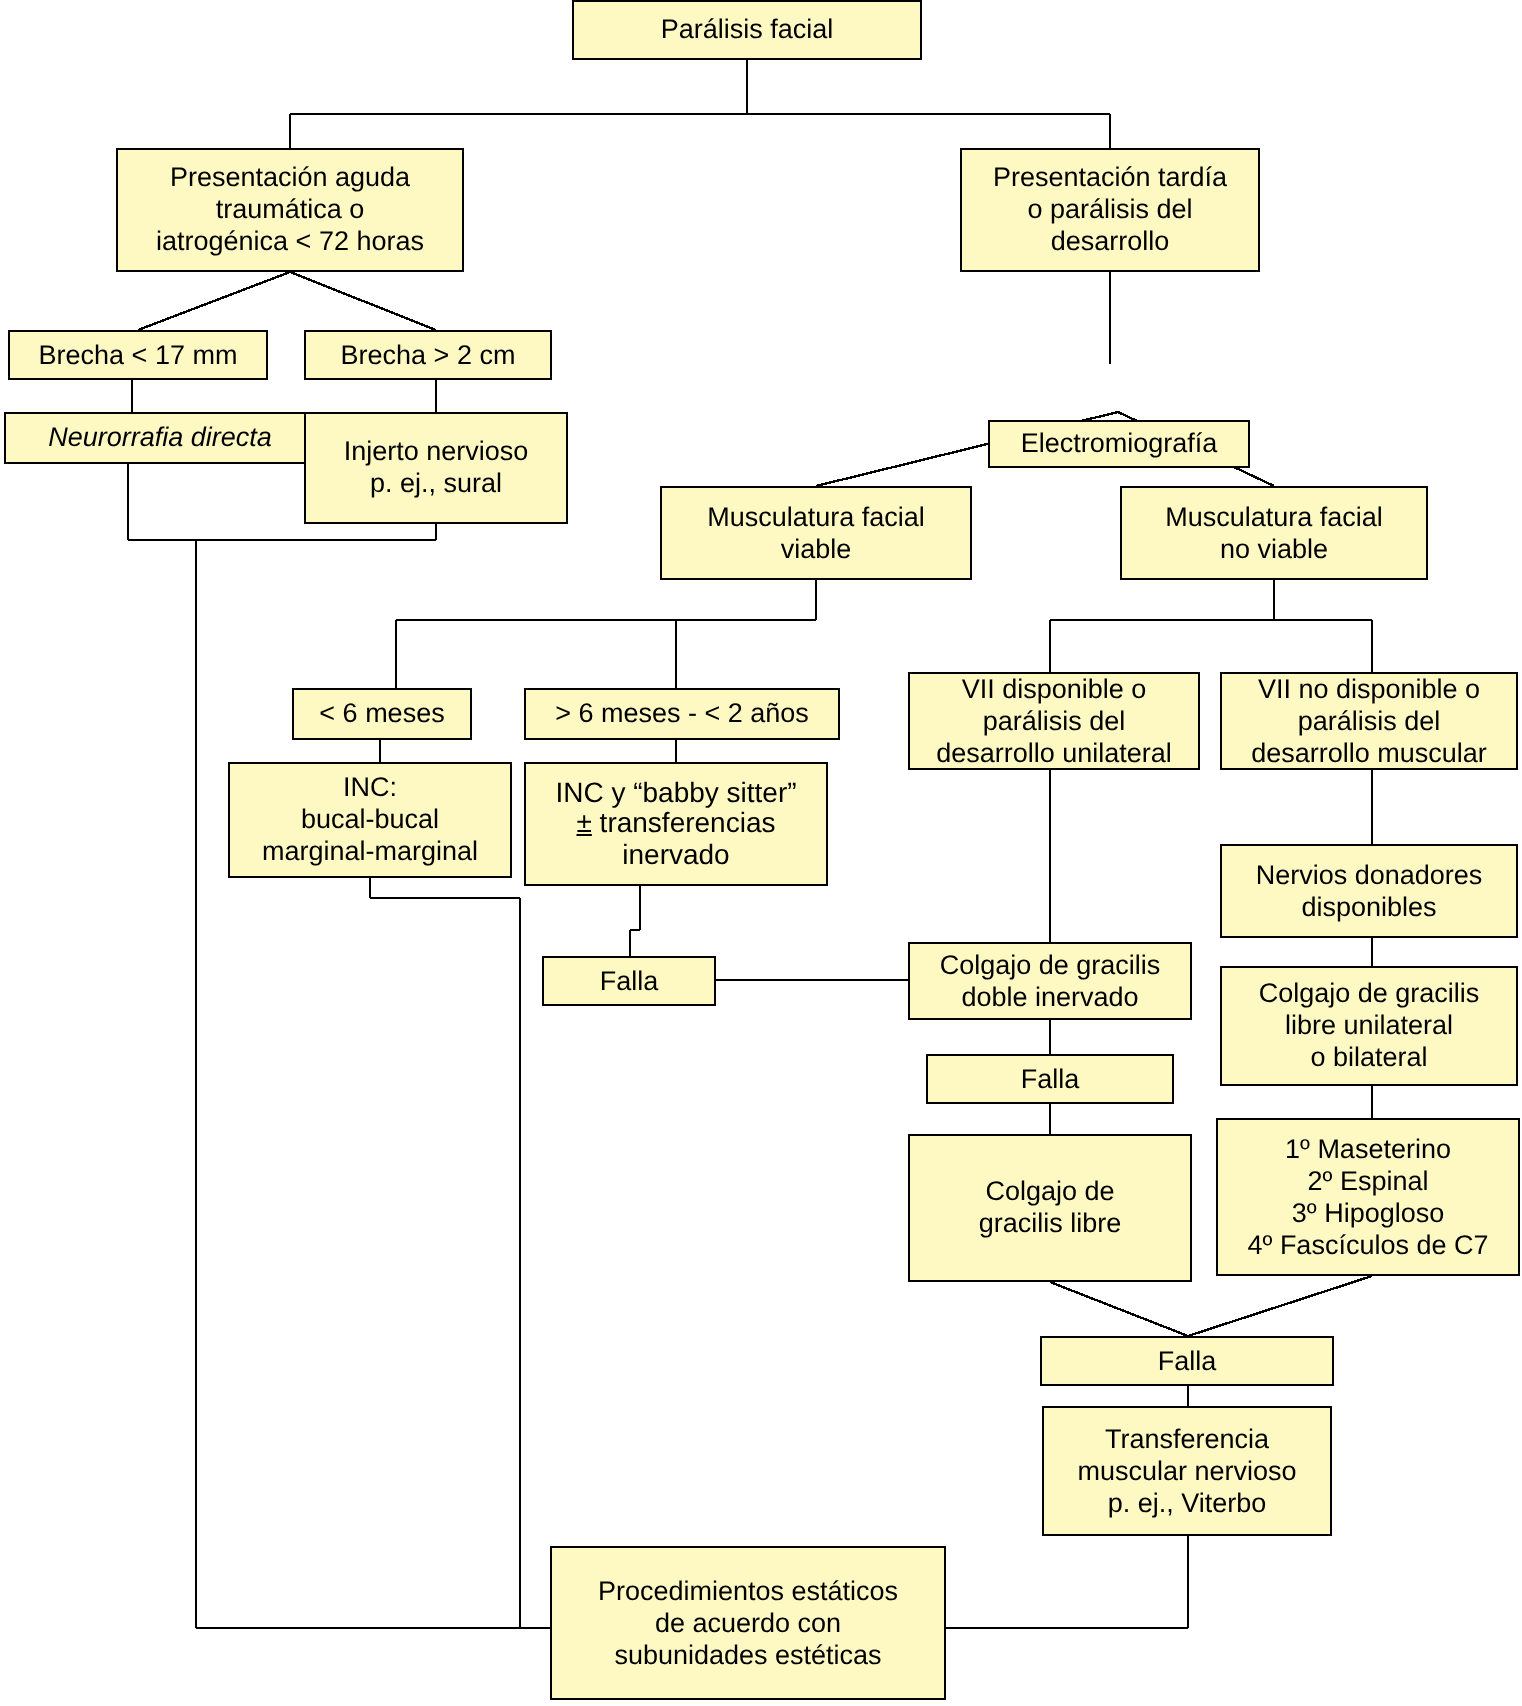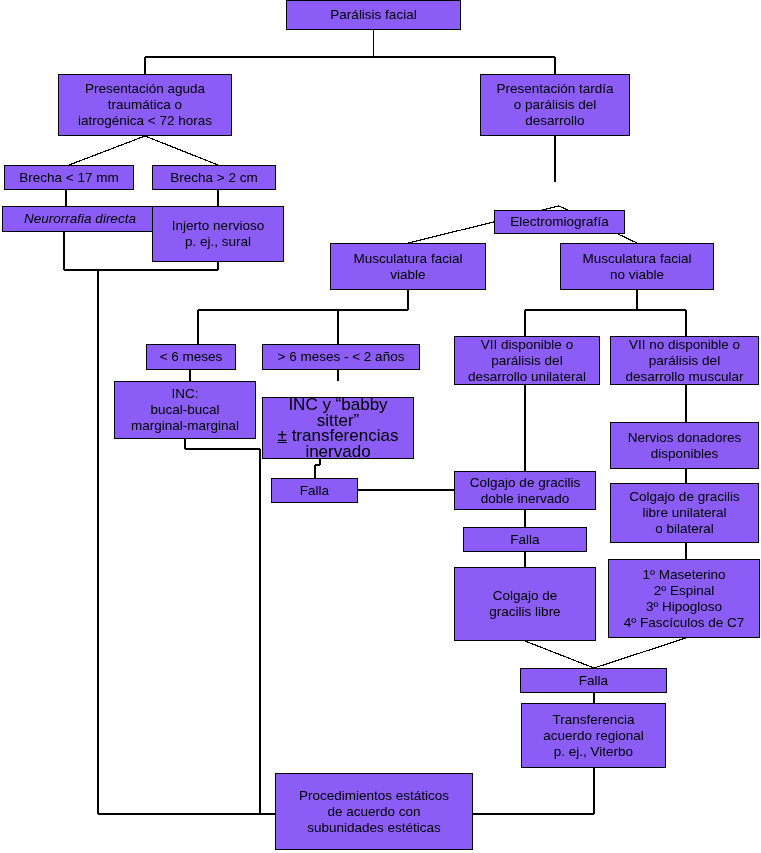--- a/index.html
+++ b/index.html
@@ -21,34 +21,34 @@
     left: 0;
     top: 0;
     width: 761px;
     height: 853px;
     pointer-events: none;
   }
   .node {
     position: absolute;
     box-sizing: border-box;
     border: 1px solid #000000;
-    background: #8b5cf6;
+    background: #fef9c3;
     color: #000000;
     display: flex;
     align-items: center;
     justify-content: center;
     text-align: center;
     font-size: 13.5px;
     line-height: 16px;
     letter-spacing: 0px;
     padding: 5px 4px;
     z-index: 2;
     white-space: pre-line;
   }
-  .node.sm { font-size: 17px; line-height: 15.5px; margin-top: 16px; }
+  .node.sm { font-size: 14px; line-height: 15.5px; }
   .pm { text-decoration: underline; }
 </style>
 </head>
 <body>
 
 <div id="canvas">
 
   <svg id="wires" viewBox="0 0 761 853" xmlns="http://www.w3.org/2000/svg">
     <g stroke="#000000" stroke-width="1.2" fill="none" shape-rendering="crispEdges">
 
@@ -190,20 +190,20 @@
 doble inervado</div>
 
   <div class="node" style="left:463px; top:527px; width:124px; height:25px;">Falla</div>
 
   <div class="node" style="left:454px; top:567px; width:142px; height:74px;">Colgajo de
 gracilis libre</div>
 
   <div class="node" style="left:520px; top:668px; width:147px; height:25px;">Falla</div>
 
   <div class="node" style="left:521px; top:703px; width:145px; height:65px;">Transferencia
-acuerdo regional
+muscular nervioso
 p. ej., Viterbo</div>
 
   <div class="node" style="left:275px; top:773px; width:198px; height:77px;">Procedimientos estáticos
 de acuerdo con
 subunidades estéticas</div>
 
 </div>
 
 </body></html>

